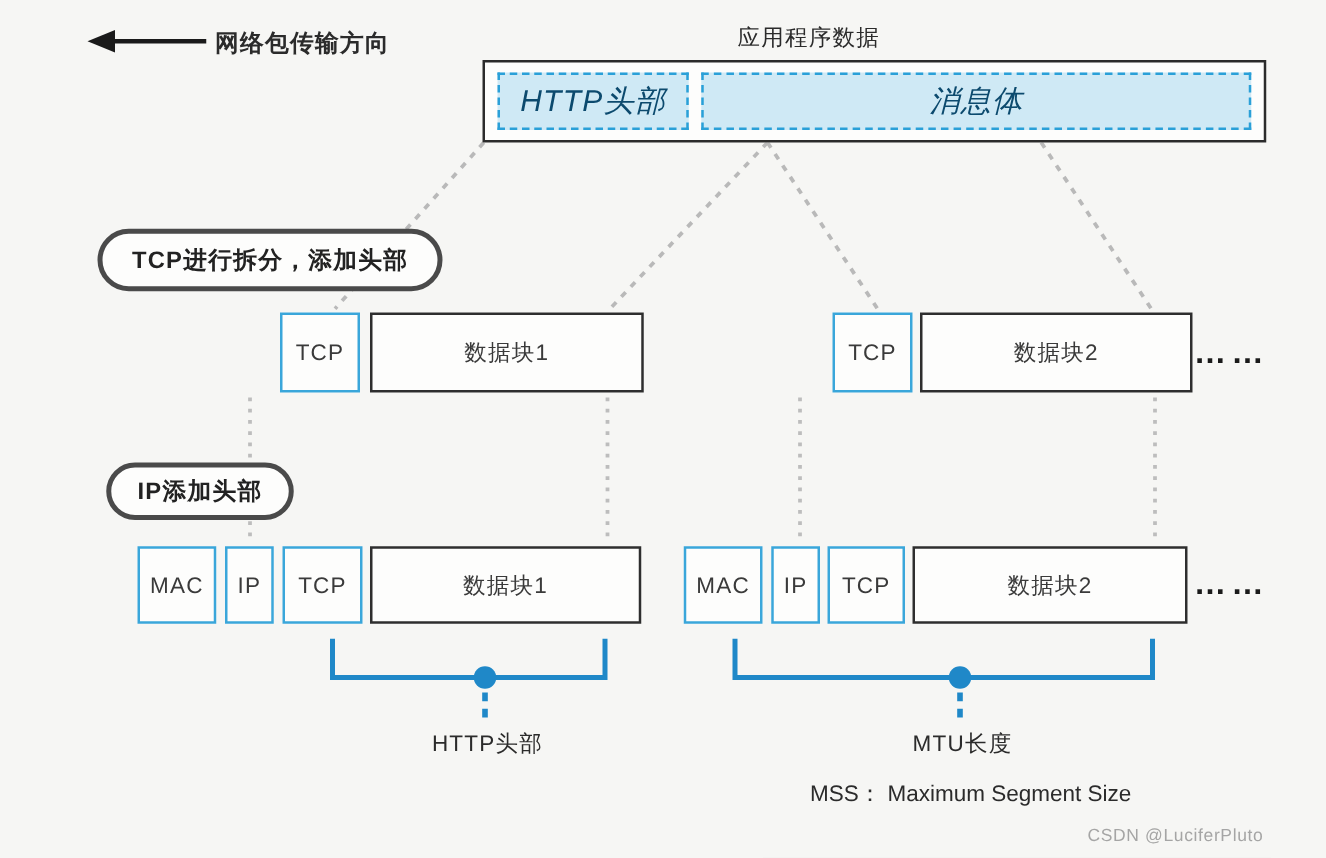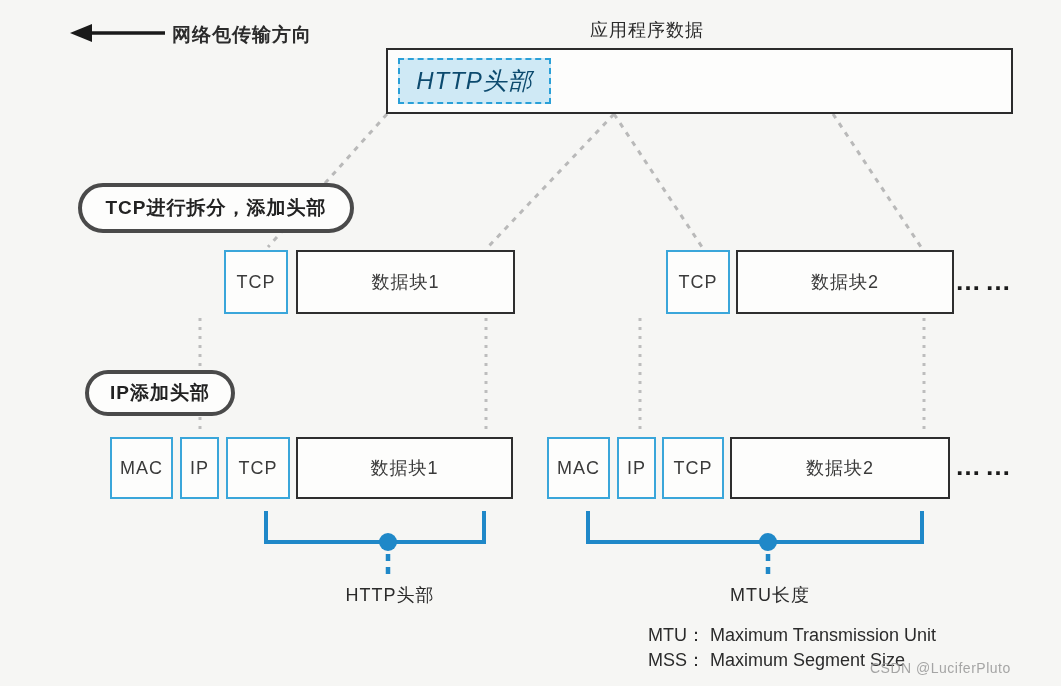--- a/index.html
+++ b/index.html
@@ -116,20 +116,21 @@
       <circle cx="768" cy="542" r="9" fill="#1f88c8"></circle>
       <line x1="768" y1="554" x2="768" y2="579" stroke="#1f88c8" stroke-width="4.5" stroke-dasharray="7 6"></line>
     </g>
   </svg>
 
   <div class="abs txt dir-label">网络包传输方向</div>
 
   <div class="abs txt app-title">应用程序数据</div>
   <div class="abs app-box">
     <div class="dash-box http-box">HTTP头部</div>
+    <div class="dash-box body-box">消息体</div>
   </div>
 
   <div class="abs bubble bubble-ip">IP添加头部</div>
   <div class="abs bubble bubble-tcp">TCP进行拆分，添加头部</div>
 
   <div class="abs pbox blue row2" style="left:196px;width:64px;">TCP</div>
   <div class="abs pbox black row2" style="left:268px;width:219px;">数据块1</div>
   <div class="abs pbox blue row2" style="left:638px;width:64px;">TCP</div>
   <div class="abs pbox black row2" style="left:708px;width:218px;">数据块2</div>
   <div class="abs txt dots dots-row2">……</div>
@@ -143,22 +144,19 @@
   <div class="abs pbox blue row3" style="left:589px;width:39px;">IP</div>
   <div class="abs pbox blue row3" style="left:634px;width:62px;">TCP</div>
   <div class="abs pbox black row3" style="left:702px;width:220px;">数据块2</div>
   <div class="abs txt dots dots-row3">……</div>
 
   <div class="abs txt measure-label mss-label">HTTP头部</div>
   <div class="abs txt measure-label mtu-label">MTU长度</div>
 
   <div class="abs defs">
     <div class="txt">
-      <span class="abbr">MTU：</span><span>Maximum Transmission Unit</span>
-    </div>
-    <div class="txt">
       <span class="abbr">MSS：</span><span>Maximum Segment Size</span>
     </div>
   </div>
 
   <div class="abs txt watermark">CSDN @LuciferPluto</div>
 
 </div>
 
 </body></html>

